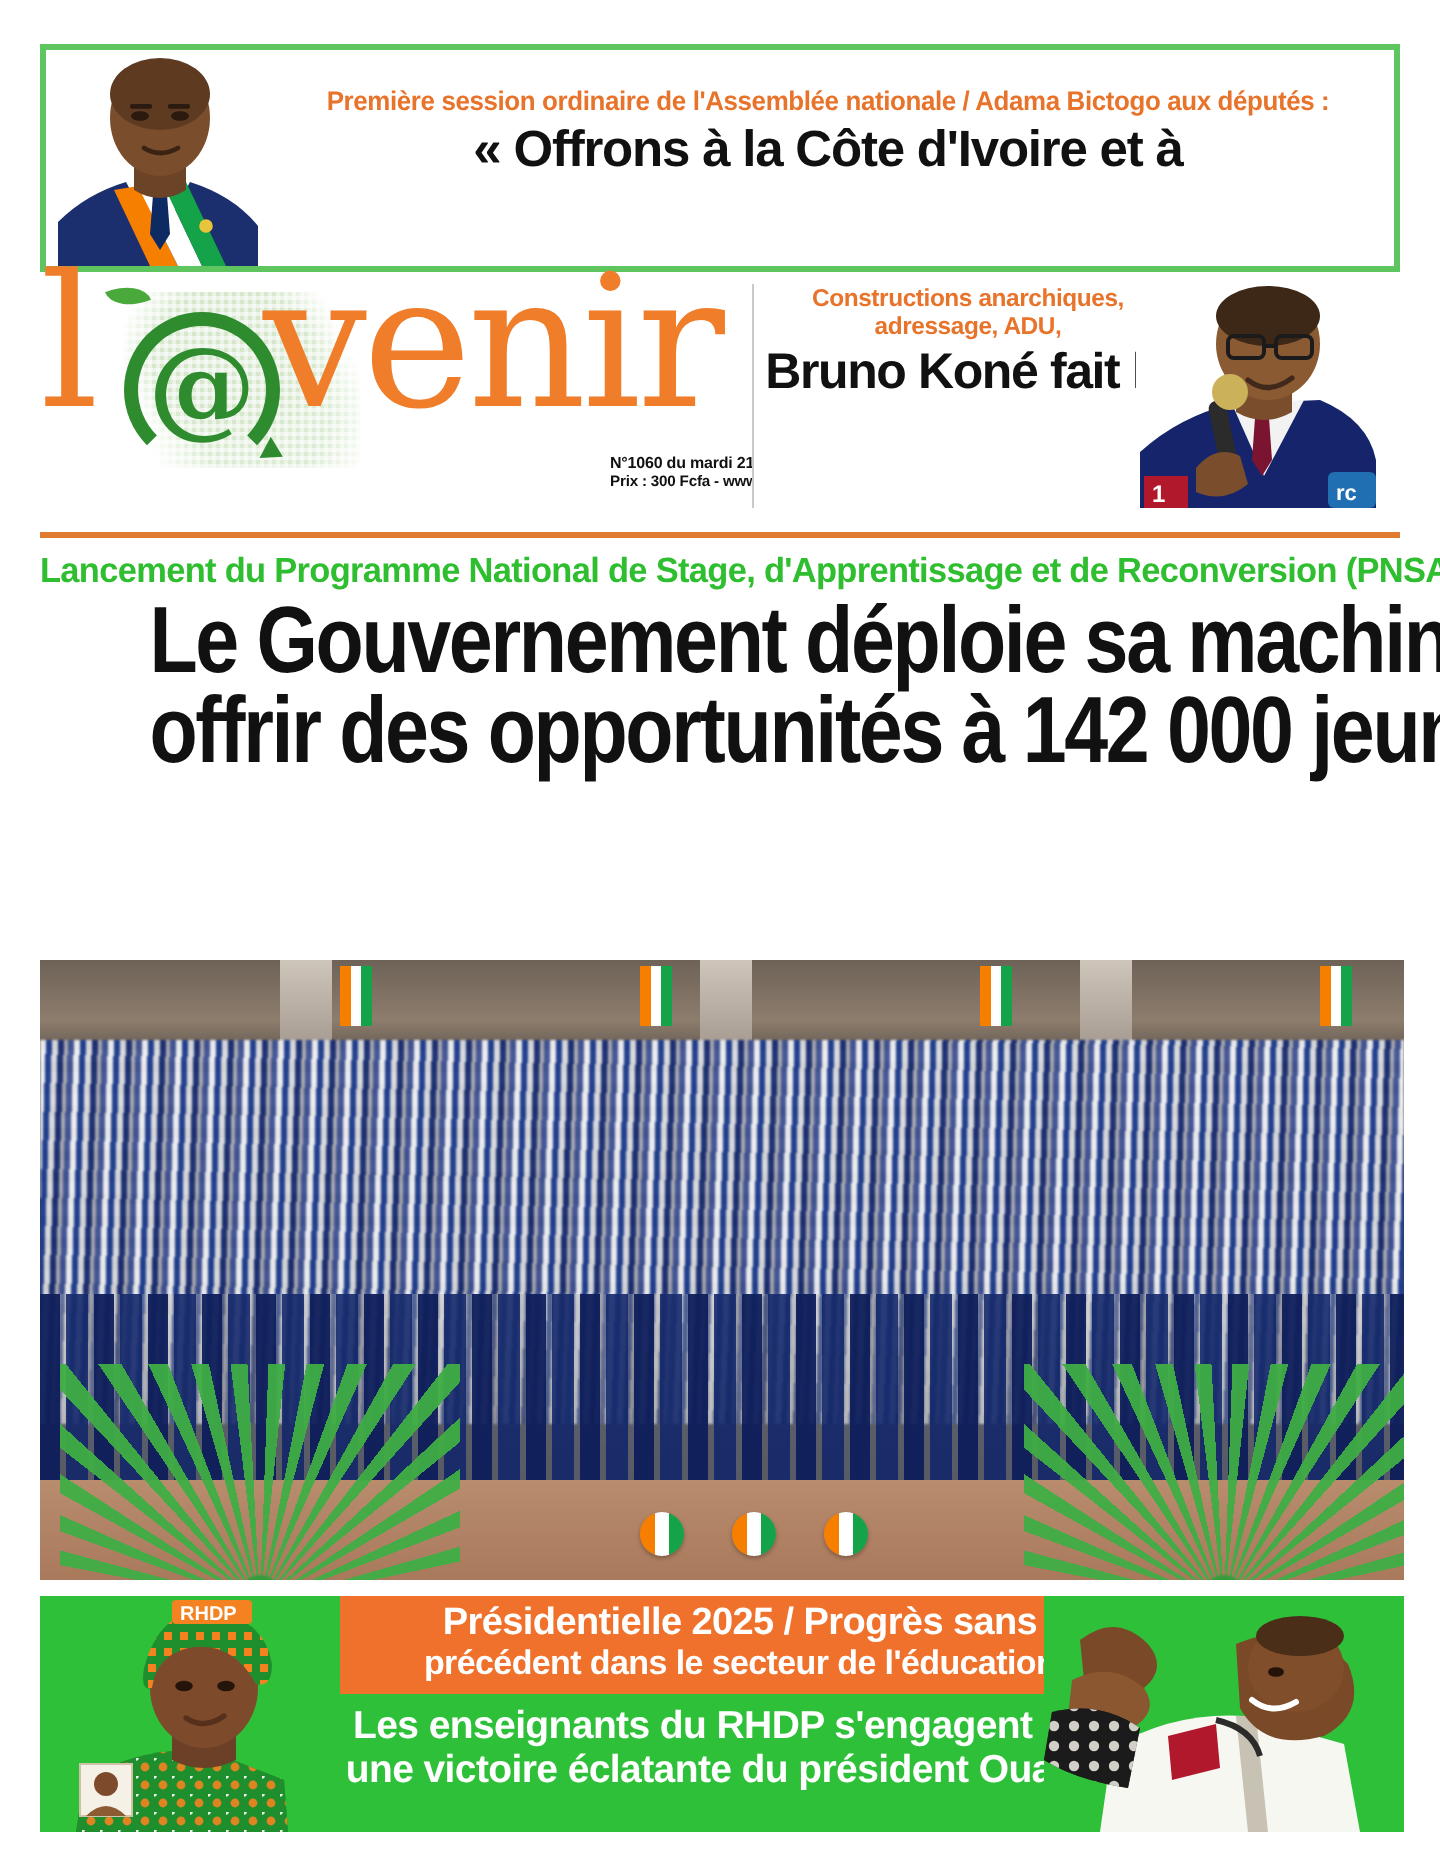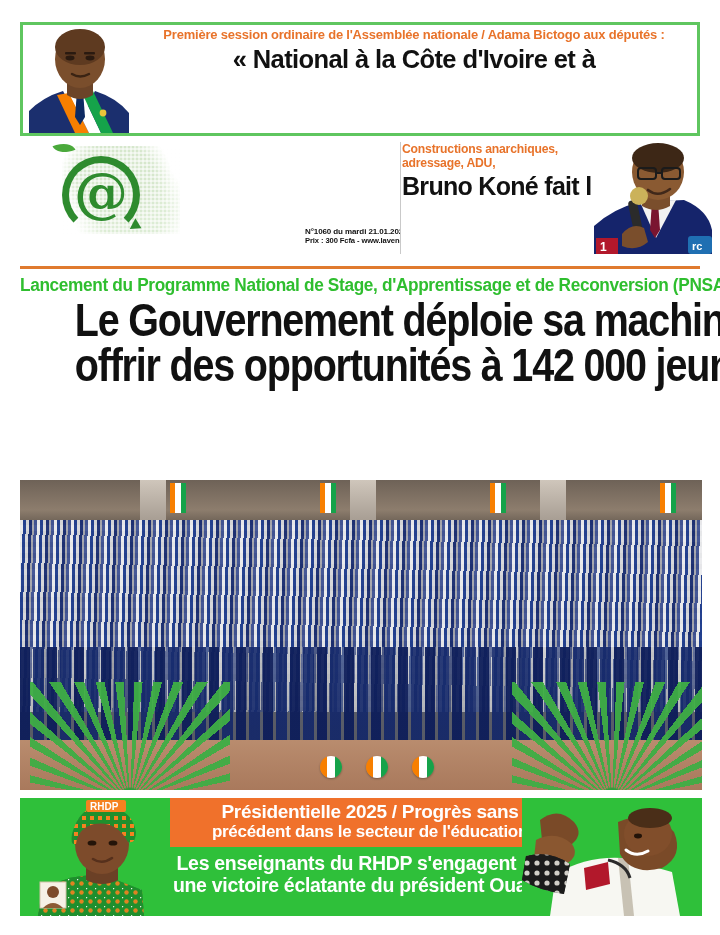--- a/index.html
+++ b/index.html
@@ -13,21 +13,21 @@
 
   
   .top-banner{
     position:absolute;left:20px;top:22px;width:680px;height:114px;
     border:3px solid #5fc65f;background:#fff;box-sizing:border-box;
     display:flex;align-items:stretch;overflow:hidden;
   }
   .tb-photo{
     width:112px;flex:0 0 112px;position:relative;overflow:hidden;background:#fff;
   }
-  .tb-text{flex:1 1 auto;padding:3px 6px 2px 2px;display:flex;flex-direction:column;justify-content:flex-start;}
+  .tb-text{flex:1 1 auto;padding:3px 6px 2px 2px;display:flex;flex-direction:column;justify-content:flex-start;margin-top:16px;}
   .tb-kicker{
     color:#e8732a;font-weight:bold;font-size:13.5px;line-height:1.1;
     text-align:center;letter-spacing:-.2px;
     transform:scaleX(.96);transform-origin:center;white-space:nowrap;
   }
   .tb-head{
     color:#111;font-weight:bold;font-size:25.5px;line-height:1.07;
     text-align:center;letter-spacing:-.6px;margin-top:3px;
   }
 
@@ -87,22 +87,22 @@
   }
   .issue-line{font-size:8px;font-weight:bold;color:#111;white-space:nowrap;letter-spacing:-.1px;}
   .issue-line.two{font-size:7.6px;}
 
   .mast-divider{
     position:absolute;left:0;top:0;width:1px;height:112px;background:#c9c9c9;
   }
 
   
   .mast-teaser{
-    position:absolute;left:380px;top:0;width:312px;height:112px;
-    background:#fff;overflow:hidden;
+    position:absolute;left:356px;top:0;width:312px;height:112px;
+    background:#fff;overflow:hidden;text-align:center;
   }
   .mt-text{position:absolute;left:2px;top:0;width:212px;}
   .mt-kicker{color:#e8732a;font-weight:bold;font-size:12.2px;line-height:1.17;letter-spacing:-.2px;}
   .mt-head{color:#111;font-weight:bold;font-size:25px;line-height:1.02;letter-spacing:-.7px;margin-top:3px;}
   .mt-photo{position:absolute;right:0;top:0;width:120px;height:112px;overflow:hidden;}
 
   .rule-orange{
     position:absolute;left:20px;top:266px;width:680px;height:3px;background:#e07a2f;
   }
 
@@ -223,29 +223,32 @@
         <rect x="61" y="27" width="11" height="2.4" rx="1" fill="#2a1a10"></rect>
 
         <path d="M49 49 Q57 54 66 49" stroke="#3a2313" stroke-width="2.4" fill="none" stroke-linecap="round"></path>
 
         <circle cx="80" cy="88" r="3.4" fill="#e8c43a"></circle>
       </svg>
     </div>
 
     <div class="tb-text">
       <div class="tb-kicker">Première session ordinaire de l'Assemblée nationale / Adama Bictogo aux députés :</div>
-      <div class="tb-head">« National à la Côte d'Ivoire et à</div>
+      <div class="tb-head">« Offrons à la Côte d'Ivoire et à</div>
     </div>
   </div>
 
   <div class="masthead">
 
     <div class="logo-wrap">
       <div class="logo-map"></div>
 
+      <div class="logo-text">
+        <span class="l">l</span><span style="visibility:hidden">@</span><span>venir</span>
+      </div>
 
       <div class="at-mark">
         <div class="ring"></div>
         <div class="a" style="font-size:54px">@</div>
         <div class="arrow"></div>
       </div>
       <div class="leaf"></div>
 
 
       <div class="issue-box">

